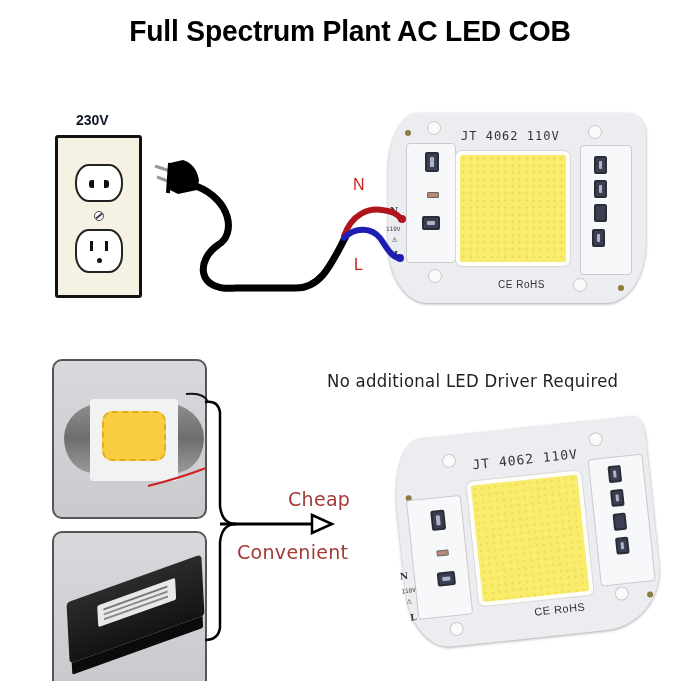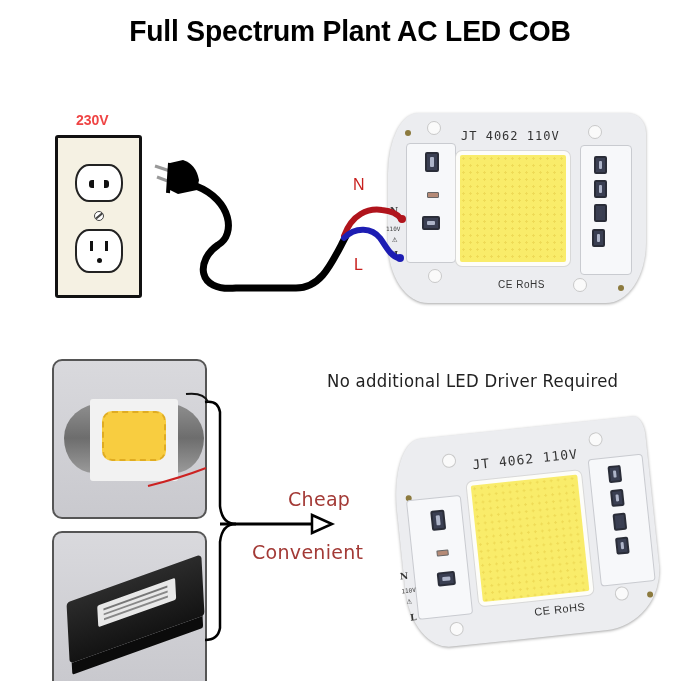--- a/index.html
+++ b/index.html
@@ -8,21 +8,21 @@
   .abs { position: absolute; }
 
   .title {
     left: 0; top: 14px; width: 700px; text-align: center;
     font-family: "Liberation Sans", sans-serif; font-weight: bold;
     font-size: 30px; color: #000; letter-spacing: -0.2px;
     transform: scaleX(0.94);
   }
 
   .voltage-label {
-    left: 76px; top: 112px; font-size: 14px; font-weight: bold; color: #ef4444;
+    left: 76px; top: 112px; font-size: 14px; font-weight: bold; color: #0f172a;
   }
 
   .outlet {
     left: 55px; top: 135px; width: 87px; height: 163px;
     background: #f5f1e3; border: 3px solid #111; border-radius: 3px;
   }
   .receptacle {
     position: absolute; left: 17px; width: 48px; height: 38px;
     background: #fff; border: 2px solid #222; border-radius: 14px / 18px;
   }
@@ -133,21 +133,21 @@
   }
   .driver-label::before {
     content: ""; position: absolute; left: 6px; top: 5px; width: 64px; height: 2px;
     background: #777; box-shadow: 0 5px 0 #888, 0 10px 0 #888;
   }
 
   .benefit {
     font-size: 19px; color: #a33a36; font-family: "DejaVu Sans", sans-serif; letter-spacing: 0.3px;
   }
   .benefit-cheap { left: 244px; top: 488px; margin-left: 44px; }
-  .benefit-convenient { left: 252px; top: 541px; }
+  .benefit-convenient { left: 237px; top: 541px; }
 </style>
 </head>
 <body>
 
 <div class="abs title">Full Spectrum Plant AC LED COB</div>
 
 <div class="abs voltage-label">230V</div>
 <div class="abs outlet">
   <div class="receptacle top">
     <div class="slot" style="left:12px;top:14px;width:5px;height:8px;border-radius:3px 0 0 3px;"></div>

